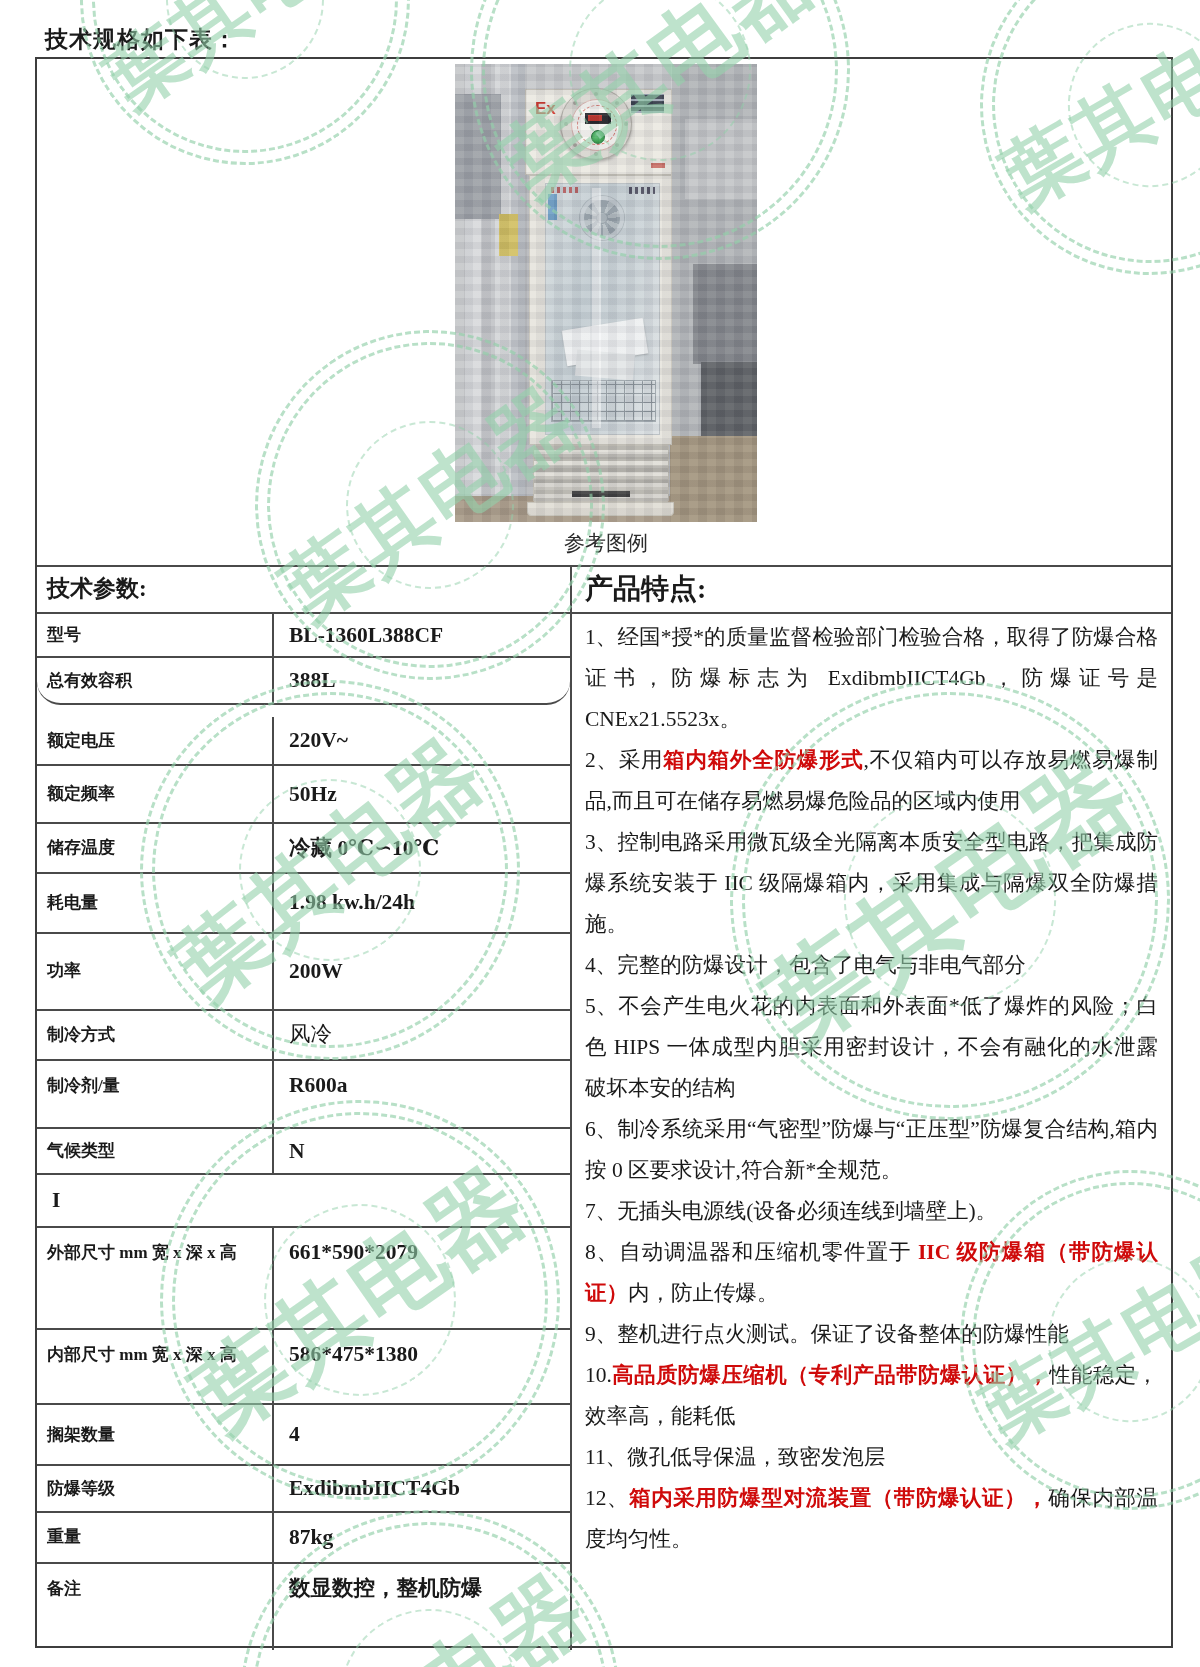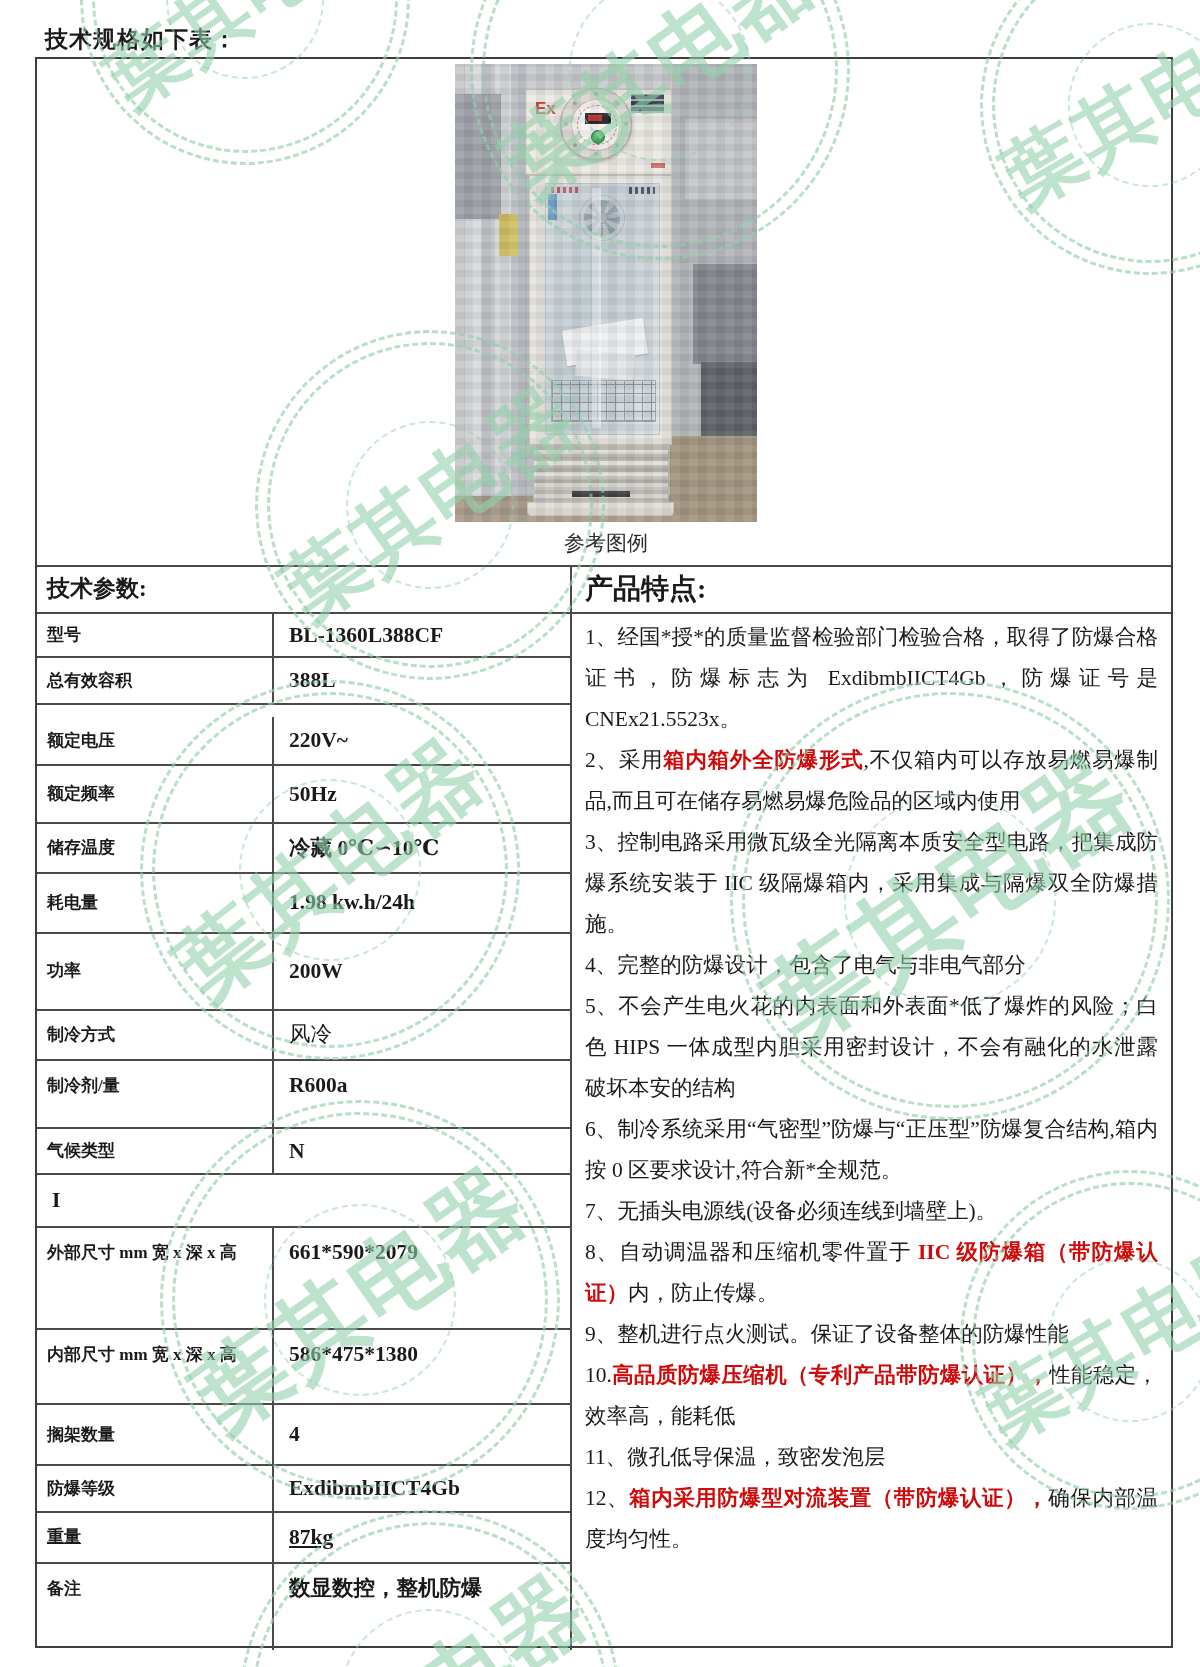--- a/index.html
+++ b/index.html
@@ -200,21 +200,21 @@
       <div class="header-left">技术参数:</div>
       <div class="header-right">产品特点:</div>
     </div>
 
     <div class="table-body">
       <div class="params-col" id="param-rows">
           <div class="param-row" style="height: 46px;">
             <div class="cell-label">型号</div>
             <div class="cell-value">BL-1360L388CF</div>
           </div>
-          <div class="param-row" style="height: 49px;">
+          <div class="param-row" style="height: 49px; border-radius: 24px;">
             <div class="cell-label">总有效容积</div>
             <div class="cell-value">388L</div>
           </div>
           <div class="param-row" style="height: 51px; margin-top: 12px;">
             <div class="cell-label">额定电压</div>
             <div class="cell-value">220V~</div>
           </div>
           <div class="param-row" style="height: 60px;">
             <div class="cell-label">额定频率</div>
             <div class="cell-value">50Hz</div>
@@ -255,21 +255,21 @@
             <div class="cell-value">586*475*1380</div>
           </div>
           <div class="param-row" style="height: 64px;">
             <div class="cell-label">搁架数量</div>
             <div class="cell-value">4</div>
           </div>
           <div class="param-row" style="height: 48px;">
             <div class="cell-label">防爆等级</div>
             <div class="cell-value">ExdibmbIICT4Gb</div>
           </div>
-          <div class="param-row" style="height: 53px; text-decoration: underline;">
+          <div class="param-row" style="height: 53px;">
             <div class="cell-label">重量</div>
             <div class="cell-value">87kg</div>
           </div>
           <div class="param-row top-align" style="height: 90px;">
             <div class="cell-label">备注</div>
             <div class="cell-value">数显数控，整机防爆</div>
           </div>
         </div>
       <div class="features-cell" id="features">
           <p class="feature-p"><span>1、经国*授*的质量监督检验部门检验合格，取得了防爆合格证书，防爆标志为 ExdibmbIICT4Gb，防爆证号是 CNEx21.5523x。</span></p>

